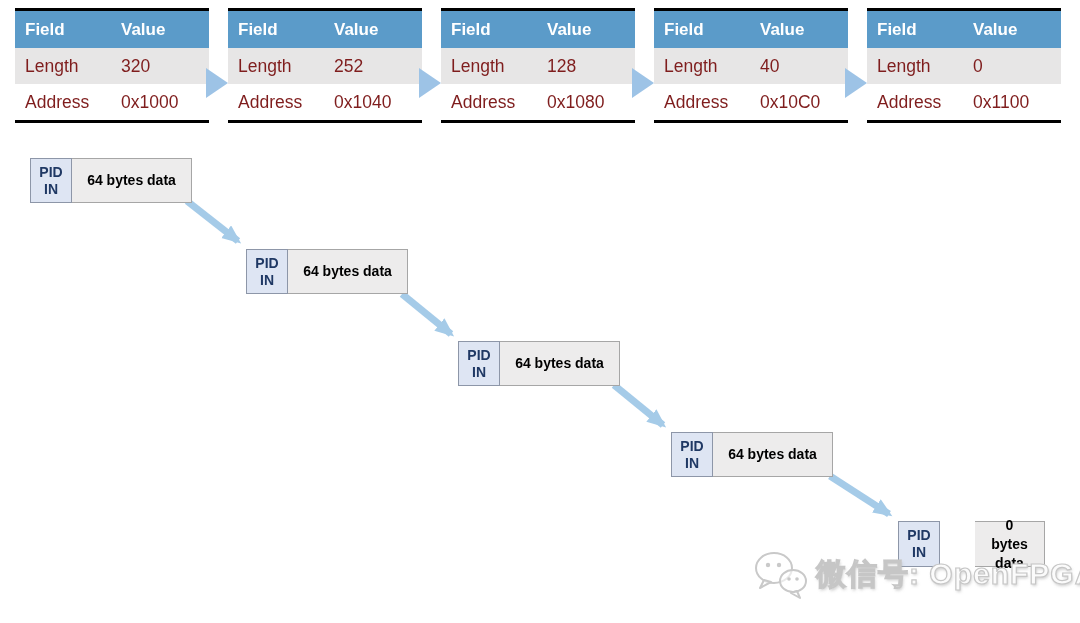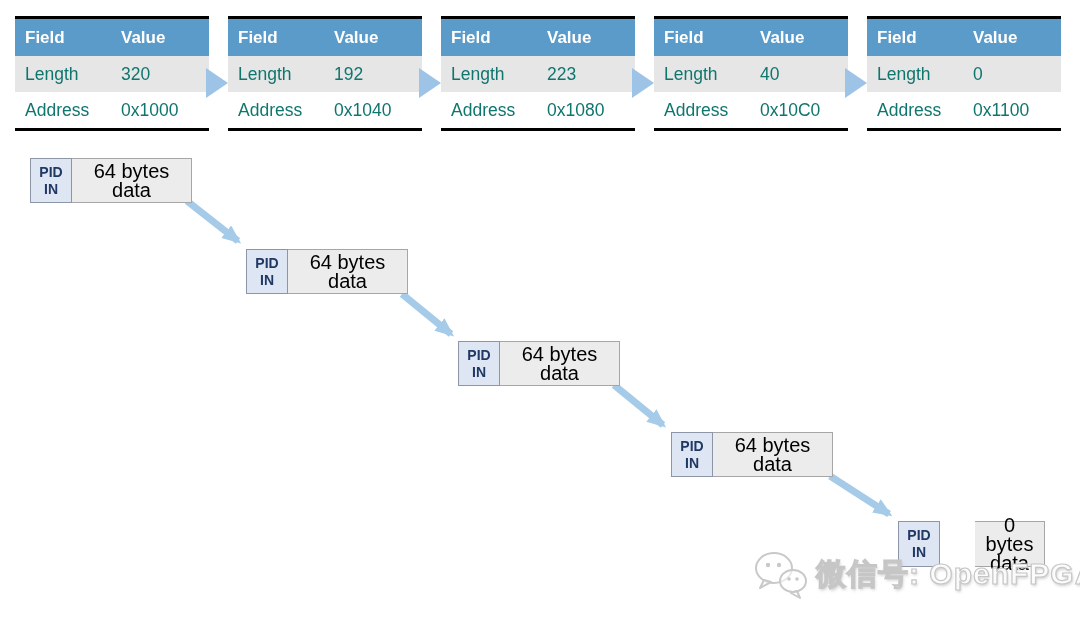--- a/index.html
+++ b/index.html
@@ -3,31 +3,31 @@
 <meta charset="utf-8">
 <style>
   html,body { margin:0; padding:0; background:#ffffff; }
   .canvas {
     position:relative; width:1080px; height:623px; overflow:hidden;
     background:#ffffff; font-family:"Liberation Sans", sans-serif;
   }
 
   
   .mtable {
-    position:absolute; top:16px; width:194px;
+    position:absolute; top:8px; width:194px;
     border-top:3px solid #000; border-bottom:3px solid #000;
   }
   .mtable .thead {
     height:37px; background:#5B9BC9; color:#fff; font-weight:bold;
     display:grid; grid-template-columns:96px auto; align-items:center;
     padding-left:10px; font-size:17px;
   }
   .mtable .trow {
     height:36px; display:grid; grid-template-columns:96px auto;
-    align-items:center; padding-left:10px; font-size:17.5px; color:#0f766e;
+    align-items:center; padding-left:10px; font-size:17.5px; color:#7f1d1d;
   }
   .mtable .trow.shade { background:#E7E6E6; }
   .t1 { left:15px; }  .t2 { left:228px; } .t3 { left:441px; }
   .t4 { left:654px; } .t5 { left:867px; }
 
   .gap-arrow {
     position:absolute; top:68px; width:0; height:0;
     border-top:15px solid transparent; border-bottom:15px solid transparent;
     border-left:22px solid #9DC3E6;
   }
@@ -38,21 +38,21 @@
   .pid-box {
     width:42px; height:45px; box-sizing:border-box;
     background:#DEE5F3; border:1.5px solid #8d96a8;
     display:flex; flex-direction:column; align-items:center; justify-content:center;
     color:#1F3864; font-weight:bold; font-size:14px; line-height:17px;
   }
   .data-box {
     width:120px; height:45px; box-sizing:border-box;
     background:#EDECEC; border:1.5px solid #a6a6a6; border-left:none;
     display:flex; align-items:center; justify-content:center;
-    font-size:20px; color:#000; text-align:center; line-height:19px;
+    font-size:14px; color:#000; text-align:center; line-height:19px;font-weight:bold;
   }
   .p1 { left:30px;  top:158px; }
   .p2 { left:246px; top:249px; }
   .p3 { left:458px; top:341px; }
   .p4 { left:671px; top:432px; }
   .p5 { left:898px; top:521px; }
   .p5 .data-box { width:70px; height:46px; padding:0 14px;margin-left:35px; }
   .p5 .pid-box { height:46px; }
 
   
@@ -90,36 +90,36 @@
     </div>
   </div>
 
   <div class="mtable t2">
     <div class="thead">
       <span>Field</span>
       <span>Value</span>
     </div>
     <div class="trow shade">
       <span>Length</span>
-      <span>192</span>
+      <span>252</span>
     </div>
     <div class="trow">
       <span>Address</span>
       <span>0x1040</span>
     </div>
   </div>
 
   <div class="mtable t3">
     <div class="thead">
       <span>Field</span>
       <span>Value</span>
     </div>
     <div class="trow shade">
       <span>Length</span>
-      <span>223</span>
+      <span>128</span>
     </div>
     <div class="trow">
       <span>Address</span>
       <span>0x1080</span>
     </div>
   </div>
 
   <div class="mtable t4">
     <div class="thead">
       <span>Field</span>

